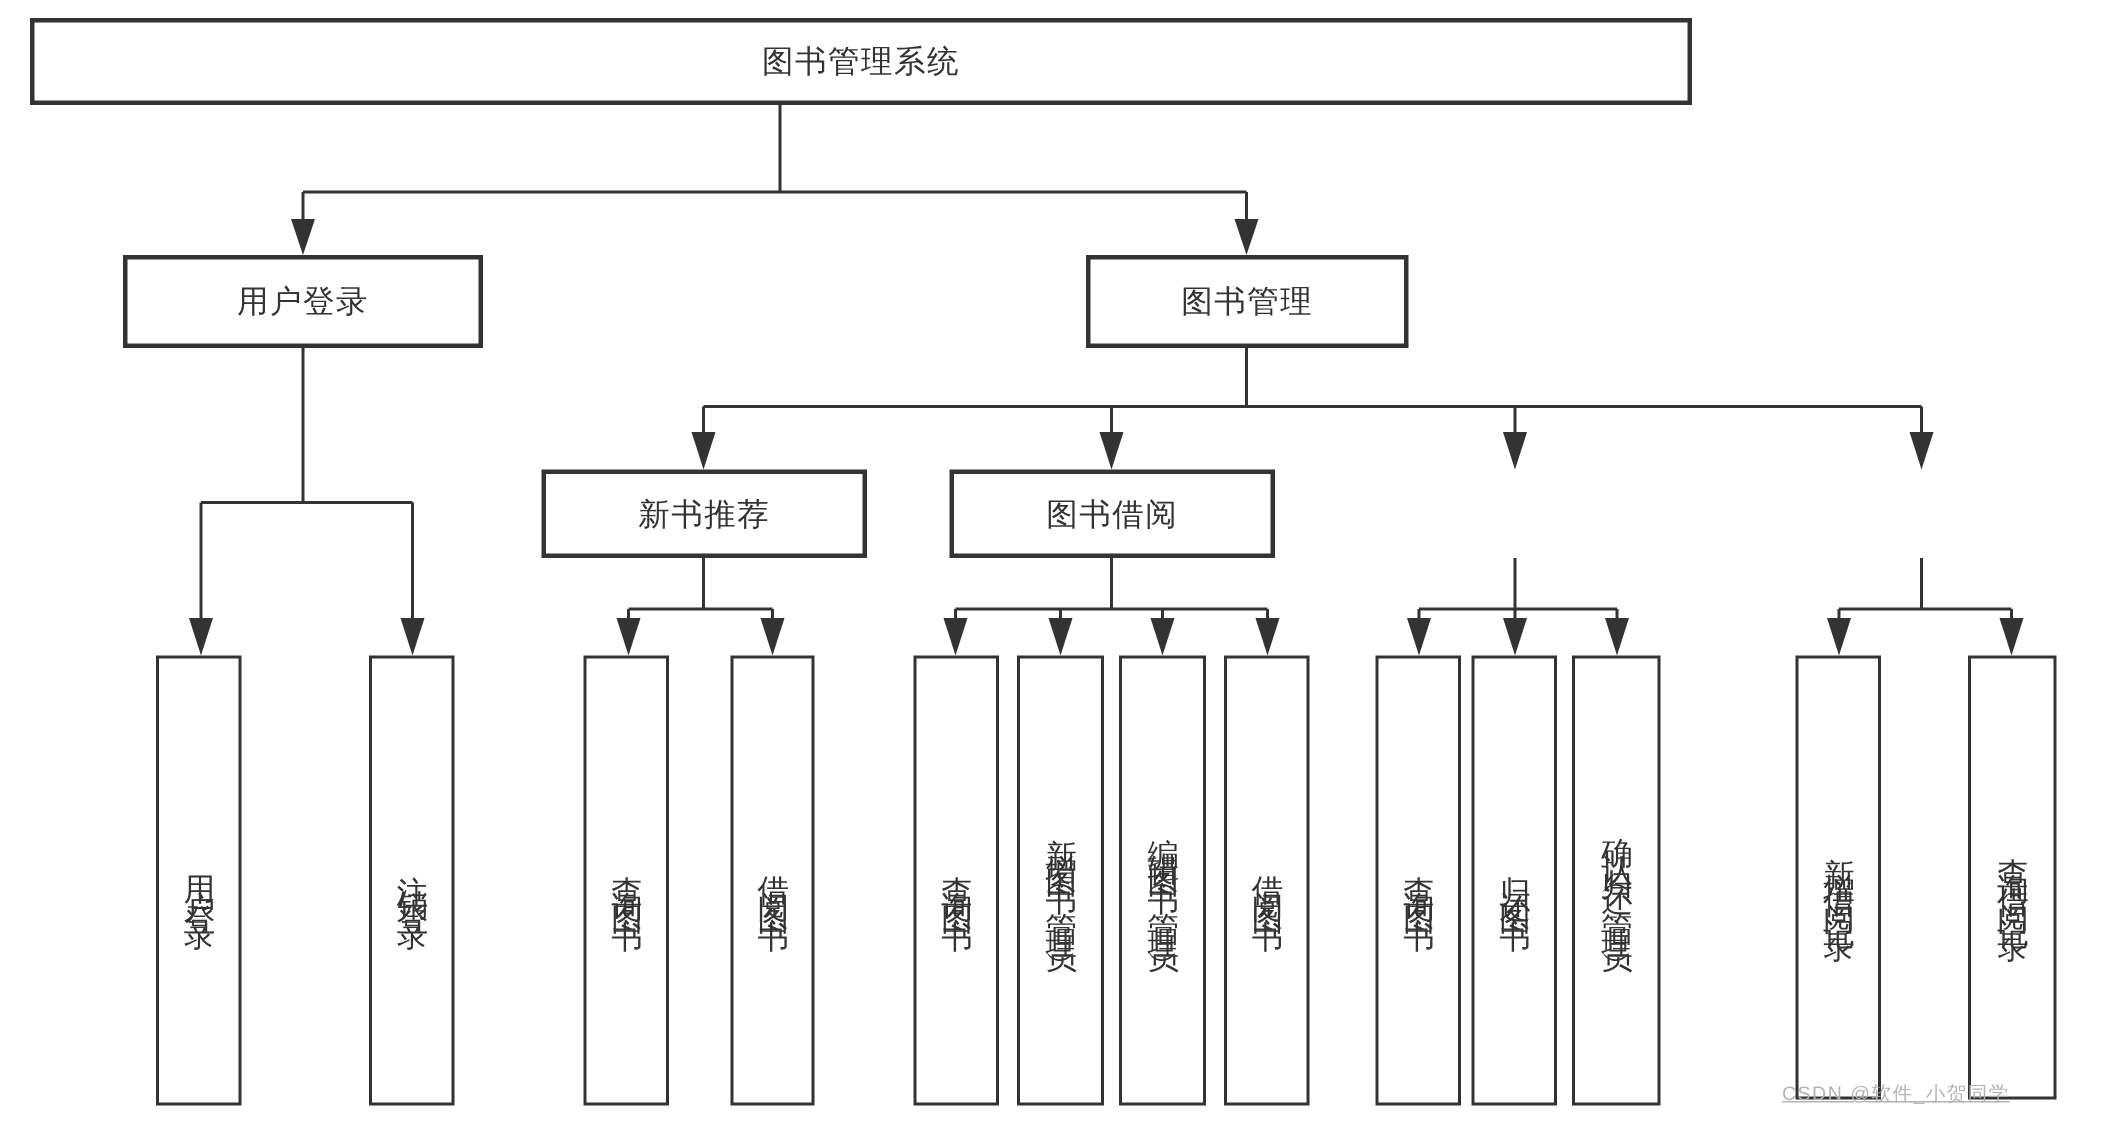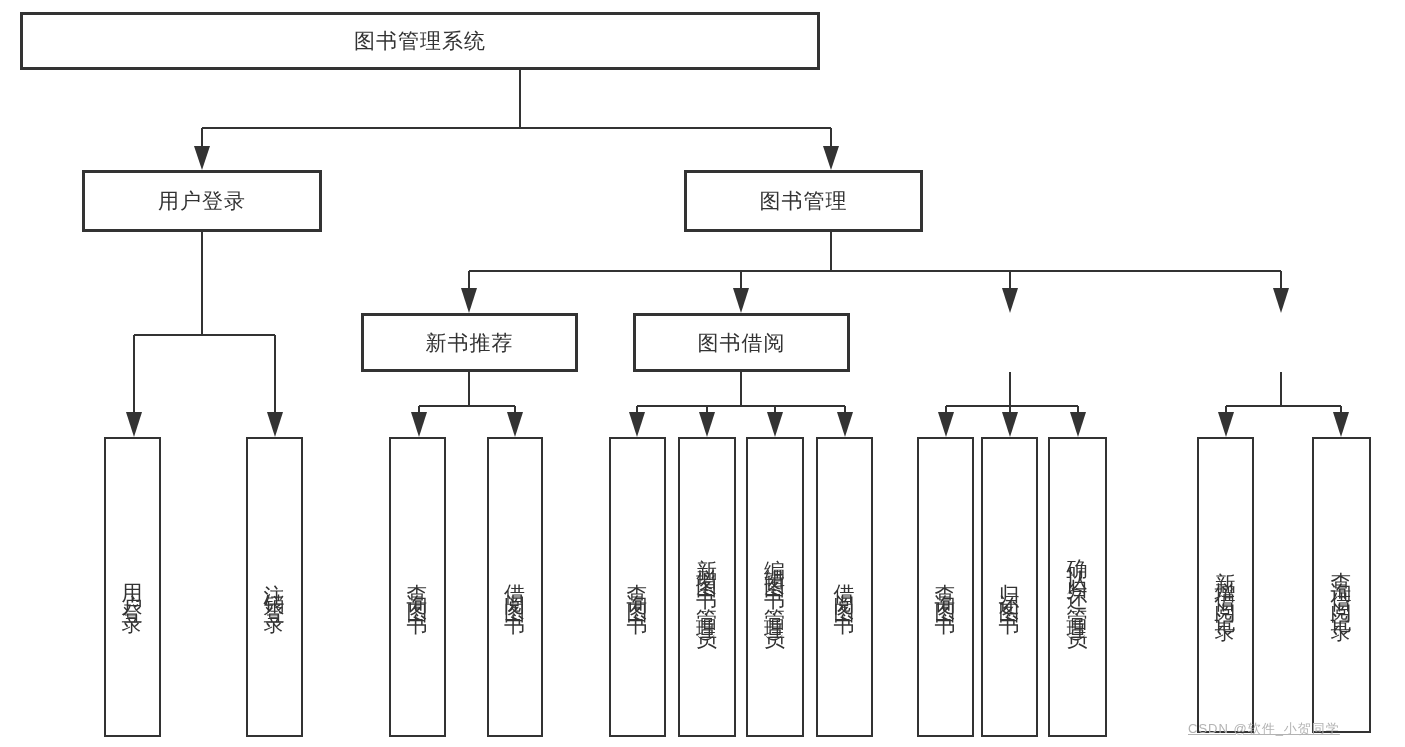--- a/index.html
+++ b/index.html
@@ -93,24 +93,24 @@
     <path d="M1010,372 V406 M946,406 H1078 M946,406 V416 M1010,406 V416 M1078,406 V416"></path>
     <polygon points="938,412 954,412 946,437"></polygon>
     <polygon points="1002,412 1018,412 1010,437"></polygon>
     <polygon points="1070,412 1086,412 1078,437"></polygon>
 
     <path d="M1281,372 V406 M1226,406 H1341 M1226,406 V416 M1341,406 V416"></path>
     <polygon points="1218,412 1234,412 1226,437"></polygon>
     <polygon points="1333,412 1349,412 1341,437"></polygon>
   </svg>
 
-  <div class="hbox" style="left:20px;top:12px;width:800px;height:58px">图书管理系统</div>
+  <div class="hbox" style="left:20px;top:12px;width:1108px;height:58px">图书管理系统</div>
 
   <div class="hbox" style="left:82px;top:170px;width:240px;height:62px">用户登录</div>
-  <div class="hbox" style="left:684px;top:170px;width:239px;height:62px">图书管理</div>
+  <div class="hbox" style="left:724px;top:170px;width:215px;height:62px">图书管理</div>
 
   <div class="hbox" style="left:633px;top:313px;width:217px;height:59px">图书借阅</div>
   <div class="hbox" style="left:361px;top:313px;width:217px;height:59px">新书推荐</div>
 
   <div class="vbox" style="left:104px;top:437px;width:57px;height:300px">
     <span class="vtext">用户登录</span>
   </div>
   <div class="vbox" style="left:246px;top:437px;width:57px;height:300px">
     <span class="vtext">注销登录</span>
   </div>

